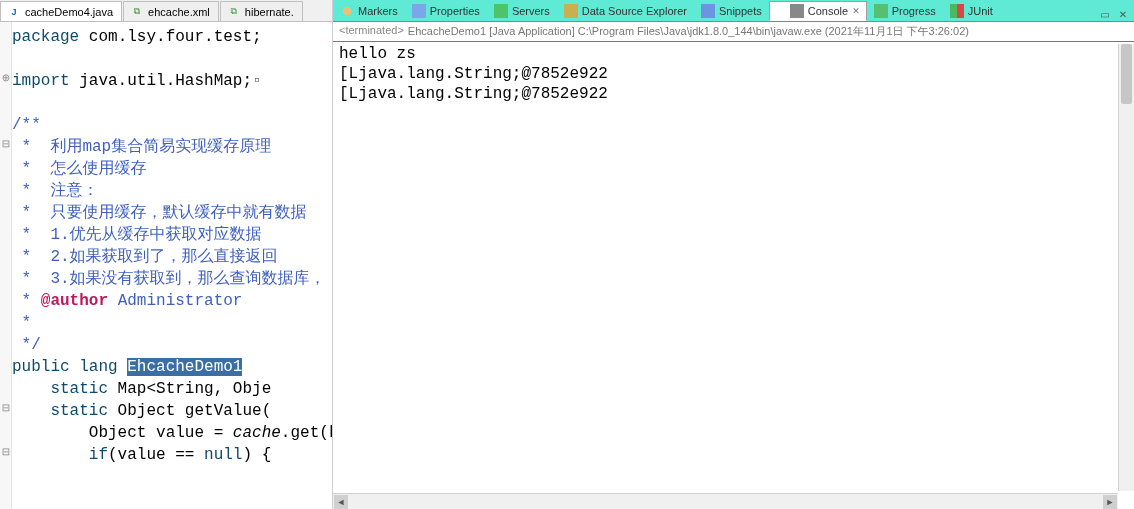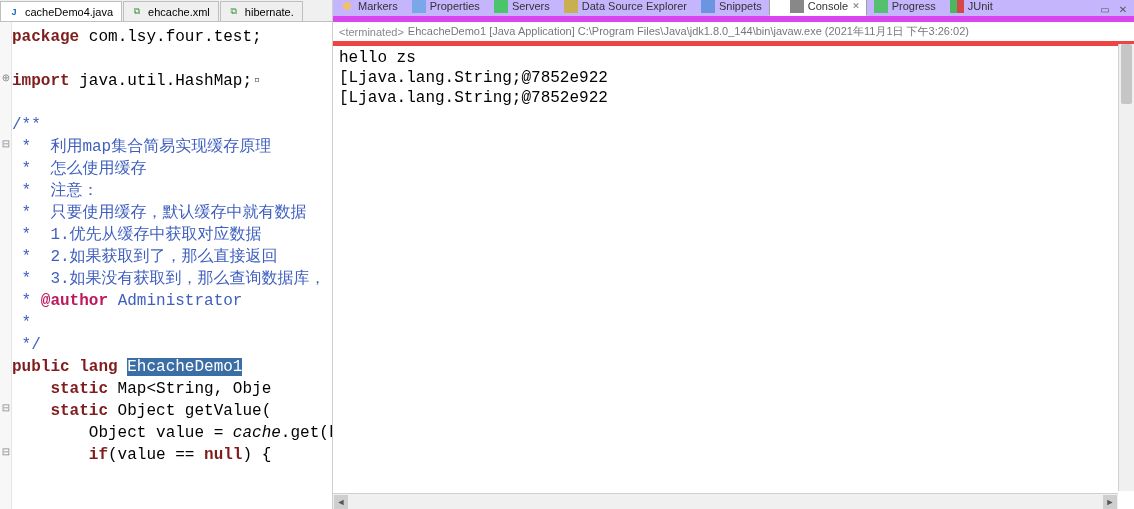--- a/index.html
+++ b/index.html
@@ -11,35 +11,35 @@
   .editor-tabbar { height: 22px; display: flex; align-items: flex-end; background: #f0f0f0; border-bottom: 1px solid #c0c0c0; overflow: hidden; white-space: nowrap; }
   .editor-tab { display: flex; align-items: center; gap: 4px; padding: 2px 8px 2px 6px; background: #efefef; border: 1px solid #bfbfbf; border-bottom: none; margin-right: 1px; font-size: 11px; height: 20px; }
   .editor-tab.active { background: #fff; }
   .jfile-icon { width: 14px; height: 14px; display: inline-flex; align-items: center; justify-content: center; font-size: 9px; font-weight: bold; color: #1565c0; }
   .xfile-icon { width: 14px; height: 14px; display: inline-flex; align-items: center; justify-content: center; font-size: 9px; color: #388e3c; }
   
   .editor-body { flex: 1; background: #fff; position: relative; overflow: hidden; }
   .gutter { position: absolute; left: 0; top: 0; width: 12px; height: 100%; background: #f7f7f7; border-right: 1px solid #e4e4e4; }
   .gutter-mark { position: absolute; left: 1px; font-size: 10px; color: #888; width: 10px; text-align: center; }
   .code { position: absolute; left: 12px; top: 4px; font-family: Consolas, "Courier New", monospace; font-size: 16px; line-height: 22px; white-space: pre; color: #000; }
-  .kw { color: #7f1d1d; font-weight: bold; }
+  .kw { color: #0c4a6e; font-weight: normal; }
   .jd { color: #3f5fbf; }
   .jdt { color: #be185d; font-weight: bold; }
   .sel { background: #3b6ea5; color: #fff; }
   .it { font-style: italic; margin-top: 13px; }
   .ann { color: #646464; }
   
-  .view-tabbar { height: 22px; display: flex; align-items: flex-end; background: #c4b5fd; border-bottom: 6px solid #d946ef; overflow: hidden; white-space: nowrap; position: relative; }
+  .view-tabbar { height: 22px; display: flex; align-items: flex-end; background: #5eead4; border-bottom: 1px solid #d946ef; overflow: hidden; white-space: nowrap; position: relative; }
   .view-tab { display: flex; align-items: center; gap: 4px; padding: 2px 6px; font-size: 11px; color: #333; height: 20px; border: 1px solid transparent; }
   .view-tab.active { background: #fff; border: 1px solid #a0a0a0; border-bottom-color: #fff; padding-left: 20px; }
   .vicon { width: 14px; height: 14px; display: inline-block; }
   .tab-ctl { display:flex; align-items:center; gap:4px; margin-left:auto; padding-right:4px; }
   .tab-ctl span { width:14px; height:14px; display:inline-flex; align-items:center; justify-content:center; font-size:10px; color:#555; }
   
-  .console-info { padding: 2px 6px; font-size: 11px; color: #777; border-bottom: 5px solid #ef4444; display:flex; align-items:center; gap:4px; }
+  .console-info { padding: 2px 6px; font-size: 11px; color: #777; border-bottom: 1px solid #ef4444; display:flex; align-items:flex-start; gap:4px; }
   .console-body { flex: 1; padding: 2px 6px; font-family: Consolas, "Courier New", monospace; font-size: 16px; line-height: 20px; white-space: pre; color: #000; overflow:hidden; }
   .right-scroll { position:absolute; right:0; top:44px; bottom:18px; width:16px; background:#f0f0f0; border-left:1px solid #d0d0d0; }
   .right-scroll-thumb { position:absolute; top:0; left:2px; right:2px; height:60px; background:#c6c6c6; border-radius:2px; }
   .right-hscroll { position:absolute; left:0; right:16px; bottom:0; height:16px; background:#f0f0f0; border-top:1px solid #d0d0d0; }
   .right-hscroll-btn { position:absolute; top:1px; width:14px; height:14px; background:#cfcfcf; display:flex; align-items:center; justify-content:center; font-size:9px; color:#555; }
 </style>
 </head>
 <body>
 
 <div class="root">

